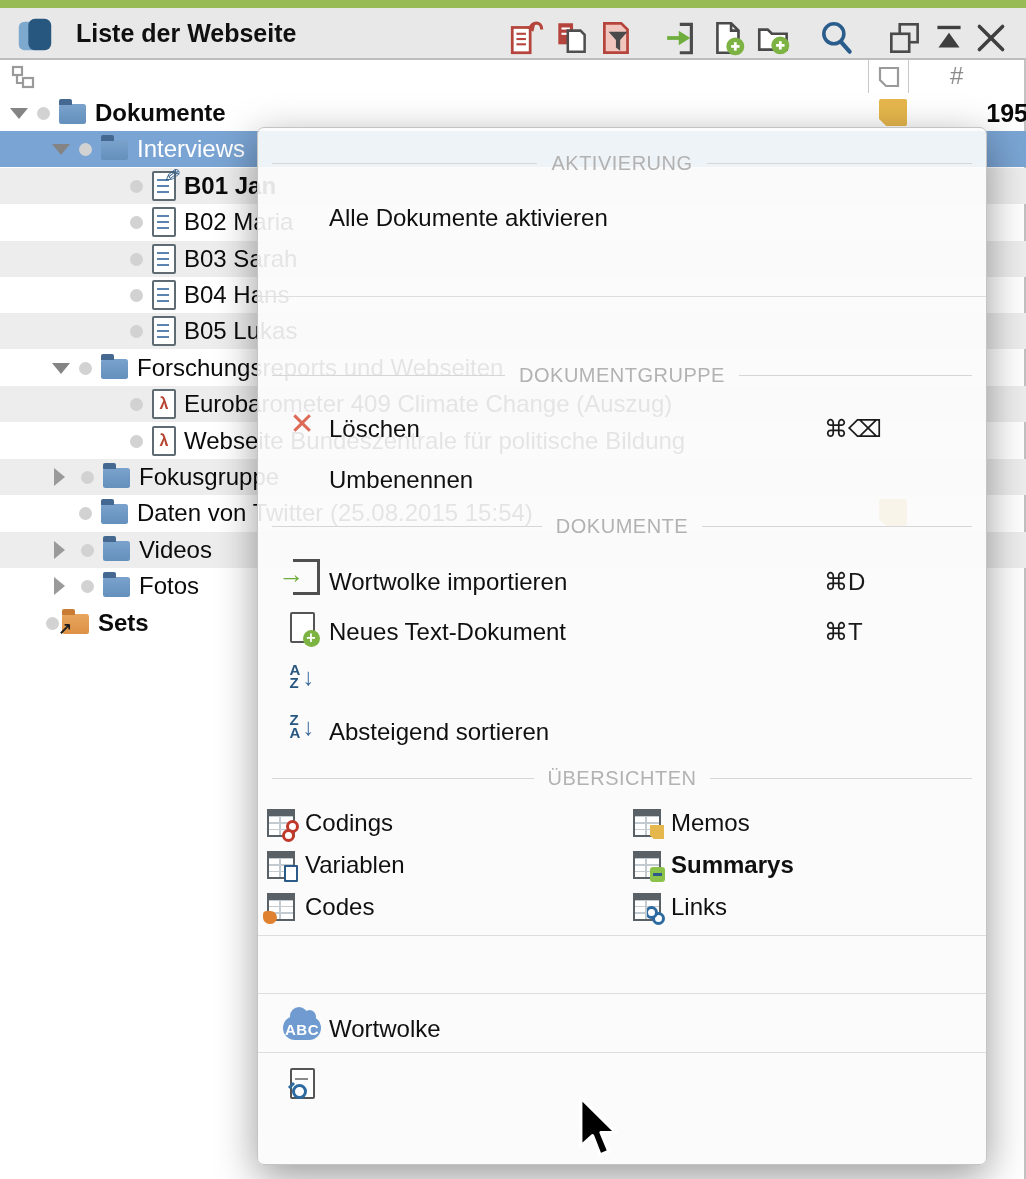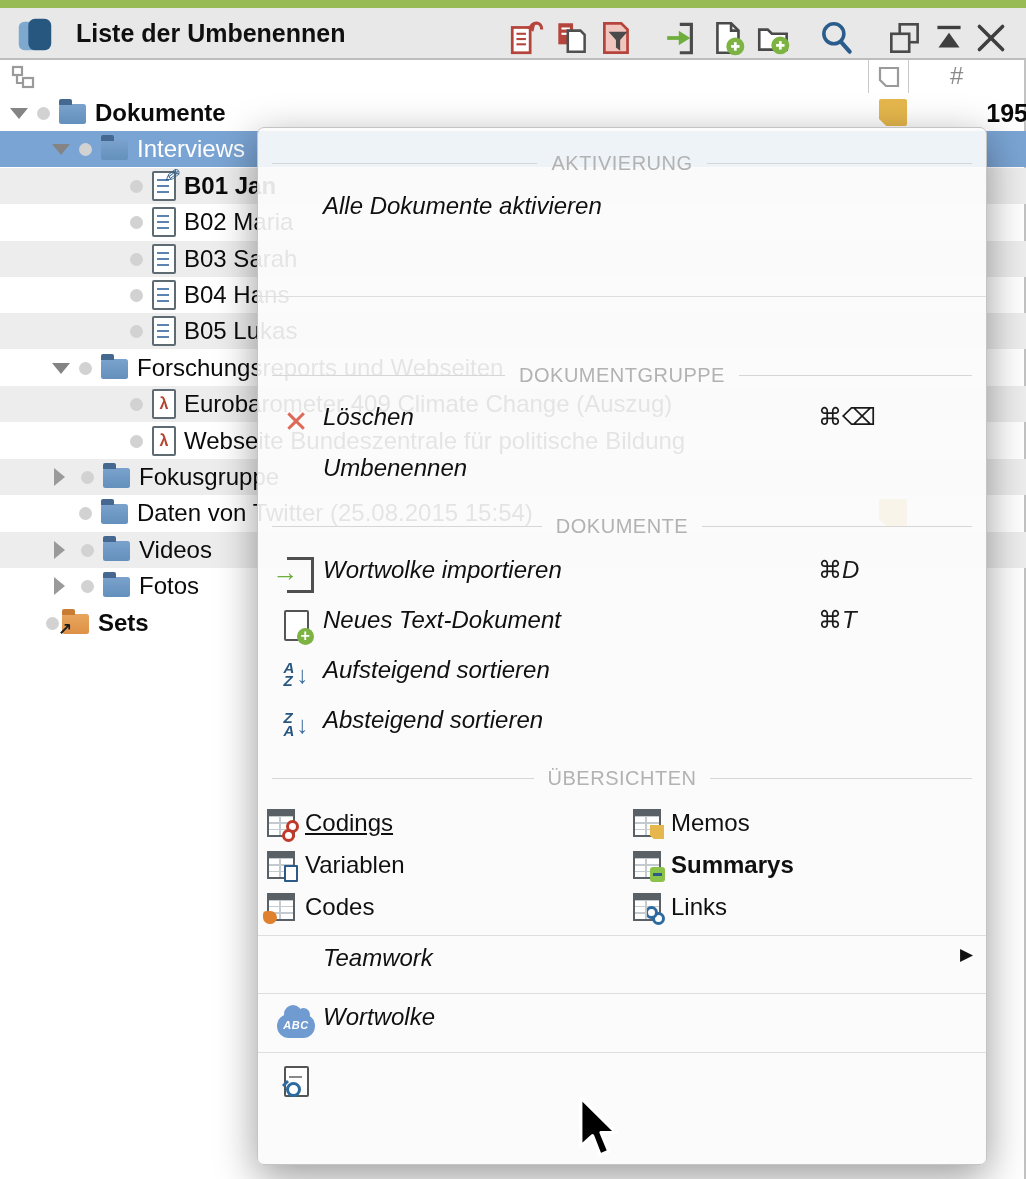--- a/index.html
+++ b/index.html
@@ -41,21 +41,21 @@
   .docic .pencil{position:absolute;top:-9px;right:-7px;font-size:20px;color:#2c5b8a;transform:scaleX(-1) rotate(-8deg);}
   .pdfic{position:relative;width:20px;height:26px;background:#fff;border:2px solid #5f6b73;border-radius:2px;margin-right:8px;flex:none;display:flex;align-items:center;justify-content:center;}
   .pdfic span{color:#b5432f;font-weight:700;font-size:16px;line-height:1;}
   .memo-sq{position:absolute;left:879px;top:4px;width:28px;height:27px;background:#e6b74c;clip-path:polygon(0 0,100% 0,100% 100%,26% 100%,0 74%);border-radius:2px;}
   
   .menu{position:absolute;left:257px;top:127px;width:728px;height:1036px;background:rgba(251,251,251,0.905);
     border:1px solid #c4c4c4;border-radius:7px;box-shadow:0 12px 42px rgba(0,0,0,0.40);}
   .mhead{position:absolute;left:0;right:0;height:26px;display:flex;align-items:center;color:#b2b2b2;font-size:20px;letter-spacing:0.5px;}
   .mhead::before,.mhead::after{content:'';flex:1;height:1px;background:#d6d6d6;margin:0 14px;}
   .msep{position:absolute;left:0;right:0;height:1px;background:#dedede;}
-  .mi{position:absolute;left:10px;right:0;height:40px;display:flex;align-items:flex-start;font-size:24px;color:#101010;font-style:italic;}
+  .mi{position:absolute;left:16px;right:0;height:40px;display:flex;align-items:flex-end;font-size:24px;color:#101010;}
   .mi .mtxt{margin-left:55px;}
   .mi .mico{position:absolute;left:9px;display:flex;align-items:center;justify-content:center;width:38px;height:38px;}
   .mi .sc{position:absolute;left:550px;font-size:24px;color:#1a1a1a;}
   .mi .sc.wide{left:542px;}
   .mi .subarrow{position:absolute;right:13px;font-size:17px;color:#111;}
   .mi.hl{background:#dcdcdc;height:52px;}
   .ov{position:absolute;height:40px;display:flex;align-items:center;gap:10px;font-size:24px;color:#101010;}
   
   .memoic{width:29px;height:29px;background:#e6b74c;clip-path:polygon(0 0,100% 0,100% 100%,26% 100%,0 74%);border-radius:2px;}
   .xred{color:#dd6a57;font-size:30px;font-weight:700;line-height:1;}
@@ -72,40 +72,40 @@
   .sortic{display:flex;align-items:center;gap:2px;}
   .sortic .lets{display:flex;flex-direction:column;line-height:0.85;font-size:15px;font-weight:700;color:#27567f;}
   .sortic .arr{font-size:24px;font-weight:700;color:#3e6c9e;line-height:1;}
   .pageic{position:relative;width:21px;height:27px;background:#fff;border:2px solid #555;border-radius:2px;}
   .gplus{position:absolute;right:-7px;bottom:-6px;width:17px;height:17px;border-radius:50%;background:#7cb342;color:#fff;font-size:16px;font-weight:700;display:flex;align-items:center;justify-content:center;line-height:1;}
   .impic{position:relative;width:24px;height:30px;border:3px solid #4f4f4f;border-left:none;margin-left:8px;}
   .impic .garr{position:absolute;left:-14px;top:3px;font-size:26px;font-weight:700;color:#6fae3d;line-height:0.7;}
   .cloud{position:relative;width:38px;height:24px;background:#6f9bd1;border-radius:12px;margin-top:8px;}
   .cloud::before{content:'';position:absolute;left:7px;top:-9px;width:18px;height:18px;border-radius:50%;background:#6f9bd1;}
   .cloud::after{content:'';position:absolute;right:5px;top:-6px;width:13px;height:13px;border-radius:50%;background:#6f9bd1;}
-  .cloud .abc{position:absolute;left:0;right:0;top:5px;text-align:center;font-size:11px;font-weight:700;color:#fff;letter-spacing:0.5px;}
+  .cloud .abc{position:absolute;left:0;right:0;top:5px;text-align:center;font-size:15px;font-weight:700;color:#fff;letter-spacing:0.5px;}
   .dictic{position:relative;width:21px;height:27px;background:#fff;border:2px solid #555;border-radius:2px;
     background-image:repeating-linear-gradient(0deg,transparent 0 4px,#8a8a8a 4px 6px);background-size:13px 10px;background-position:3px 4px;background-repeat:no-repeat;}
   .dictic .mag{position:absolute;left:0px;bottom:-2px;width:9px;height:9px;border:3px solid #2c6aa0;border-radius:50%;background:rgba(255,255,255,0.7);}
   .dictic .mag::after{content:'';position:absolute;left:-5px;top:-5px;width:3px;height:7px;background:#2c6aa0;transform:rotate(45deg);}
   .cursor{position:absolute;left:576px;top:1096px;z-index:50;}
 </style>
 </head>
 <body>
 
 <div class="top-stripe"></div>
 
 <div class="title-bar">
   <div class="tbi" style="left:14px;top:6px;">
     <svg width="44" height="44" viewBox="0 0 44 44">
       <rect x="5" y="8" width="22" height="30" rx="6" fill="#7ea9cf"></rect>
       <rect x="15" y="5" width="24" height="33" rx="7" fill="#27567f"></rect>
     </svg>
   </div>
-  <div class="title-txt">Liste der Umbenennen</div>
+  <div class="title-txt">Liste der Webseite</div>
 
   <div class="tbi" style="left:506px;">
     <svg width="40" height="40" viewBox="0 0 38 38">
       <rect x="5" y="9" width="17" height="24" fill="#fff" stroke="#b5443c" stroke-width="2.6"></rect>
       <line x1="9" y1="15" x2="18" y2="15" stroke="#b5443c" stroke-width="2"></line>
       <line x1="9" y1="20" x2="18" y2="20" stroke="#b5443c" stroke-width="2"></line>
       <line x1="9" y1="25" x2="18" y2="25" stroke="#b5443c" stroke-width="2"></line>
       <path d="M22 10 C24 3, 33 3, 33 11" fill="none" stroke="#b5443c" stroke-width="3"></path>
       <polygon points="18,9 27,5 25,13" fill="#b5443c"></polygon>
     </svg>
@@ -371,40 +371,39 @@
   <div class="mi" style="top:528px;">
     <span class="mico">
       <span class="sortic">
           <span class="lets">
             <span>A</span>
             <span>Z</span>
           </span>
           <span class="arr">↓</span>
         </span>
     </span>
-    <span class="mtxt">Aufsteigend sortieren</span>
   </div>
   <div class="mi" style="top:578px;">
     <span class="mico">
       <span class="sortic">
           <span class="lets">
             <span>Z</span>
             <span>A</span>
           </span>
           <span class="arr">↓</span>
         </span>
     </span>
     <span class="mtxt">Absteigend sortieren</span>
   </div>
 
   <div class="mhead" style="top:637px;">
       <span>ÜBERSICHTEN</span>
     </div>
 
-  <div class="ov" style="top:675px;left:9px;text-decoration:underline;">
+  <div class="ov" style="top:675px;left:9px;">
     <span class="grid">
       <span class="b-ring badge" style="right:-6px;bottom:2px;"></span>
       <span class="b-ring badge" style="right:-2px;bottom:-7px;"></span>
     </span>
     <span>Codings</span>
   </div>
   <div class="ov" style="top:675px;left:375px;">
     <span class="grid">
         <span class="badge b-memo"></span>
       </span>
@@ -431,24 +430,20 @@
   <div class="ov" style="top:759px;left:375px;">
     <span class="grid">
       <span class="b-ring badge" style="border-color:#2c6aa0;right:-6px;bottom:-6px;"></span>
       <span class="b-ring badge" style="border-color:#2c6aa0;right:1px;bottom:0px;"></span>
     </span>
     <span>Links</span>
   </div>
 
   <div class="msep" style="top:807px;"></div>
 
-  <div class="mi" style="top:816px;">
-    <span class="mtxt">Teamwork</span>
-    <span class="subarrow">▶</span>
-  </div>
 
   <div class="msep" style="top:865px;"></div>
 
   <div class="mi" style="top:875px;">
     <span class="mico">
         <span class="cloud">
           <span class="abc">ABC</span>
         </span>
       </span>
     <span class="mtxt">Wortwolke</span>

